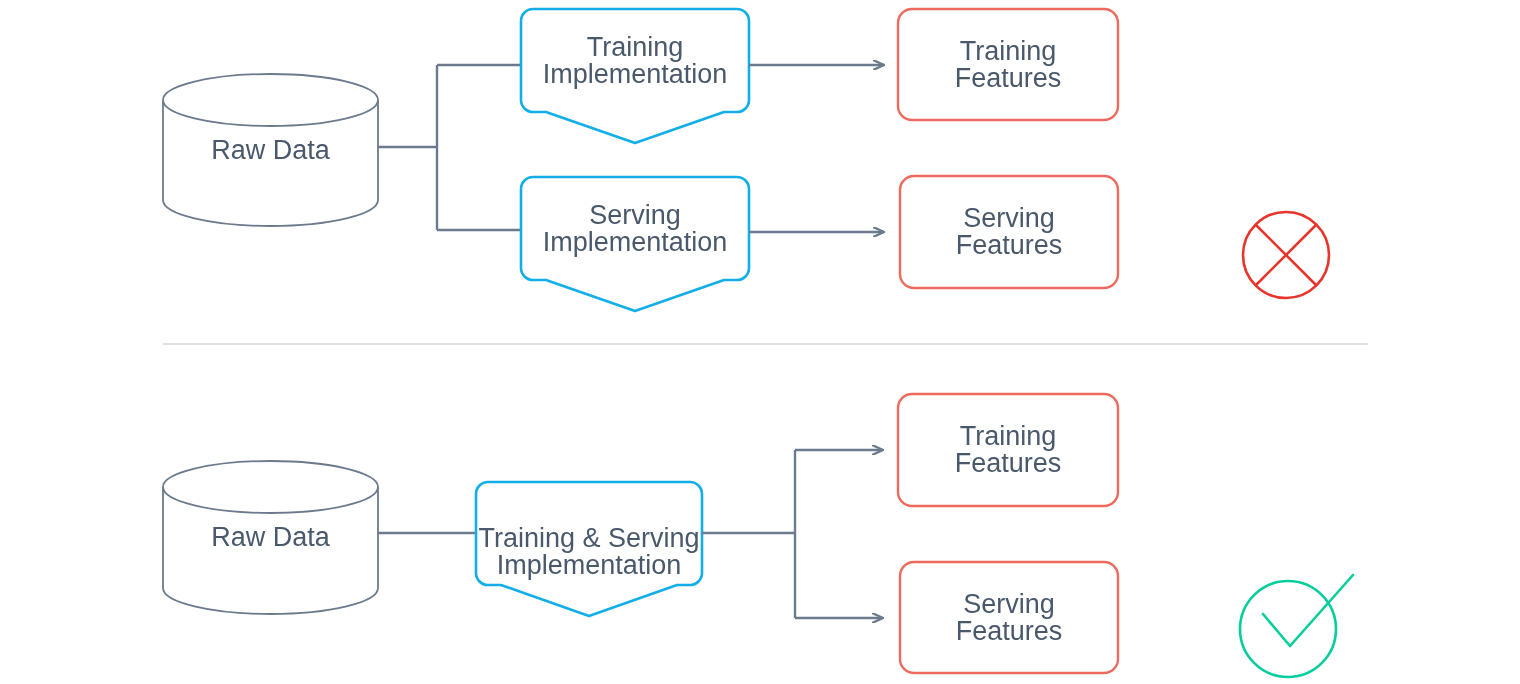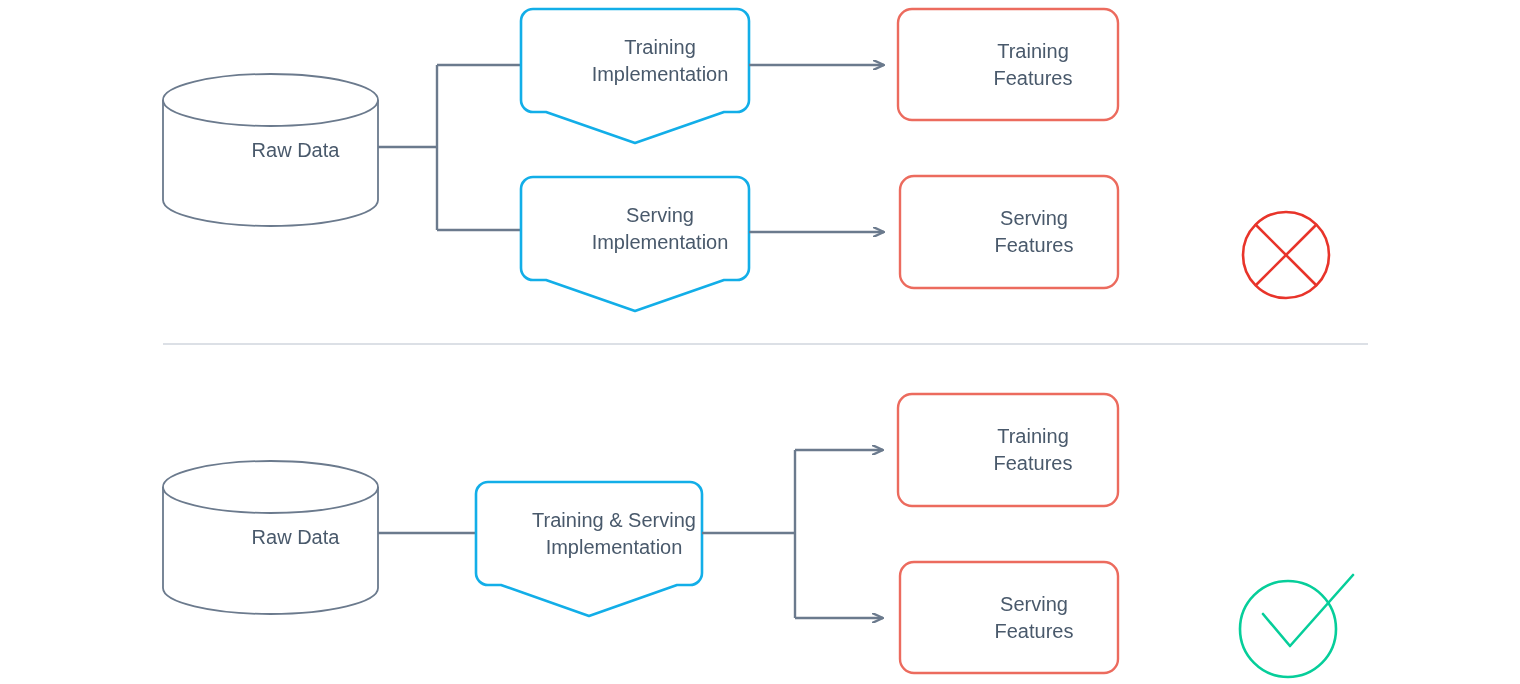--- a/index.html
+++ b/index.html
@@ -22,26 +22,25 @@
     left: 0;
     top: 0;
   }
   .node-label {
     position: absolute;
     display: flex;
     align-items: center;
     justify-content: center;
     text-align: center;
     color: #49596B;
-    font-size: 20px;
+    font-size: 27px;
     line-height: 27px;
     font-family: "Liberation Sans", sans-serif;
     white-space: pre-line;
     pointer-events: none;
-    padding-left: 25px;
   }
 </style>
 </head>
 <body>
 
 <div id="stage">
 
   <svg id="canvas" width="1520" height="684" viewBox="0 0 1520 684">
 
     <defs>
@@ -145,21 +144,21 @@
 Implementation</div>
 
   <div class="node-label" style="left:898px; top:9px; width:220px; height:111px;">Training
 Features</div>
 
   <div class="node-label" style="left:900px; top:176px; width:218px; height:112px;">Serving
 Features</div>
 
   <div class="node-label" style="left:163px; top:487px; width:215px; height:101px;">Raw Data</div>
 
-  <div class="node-label" style="left:476px; top:482px; width:226px; height:103px;">Training &amp; Serving
+  <div class="node-label" style="left:476px; top:500px; width:226px; height:103px;">Training &amp; Serving
 Implementation</div>
 
   <div class="node-label" style="left:898px; top:394px; width:220px; height:112px;">Training
 Features</div>
 
   <div class="node-label" style="left:900px; top:562px; width:218px; height:111px;">Serving
 Features</div>
 
 </div>
 

